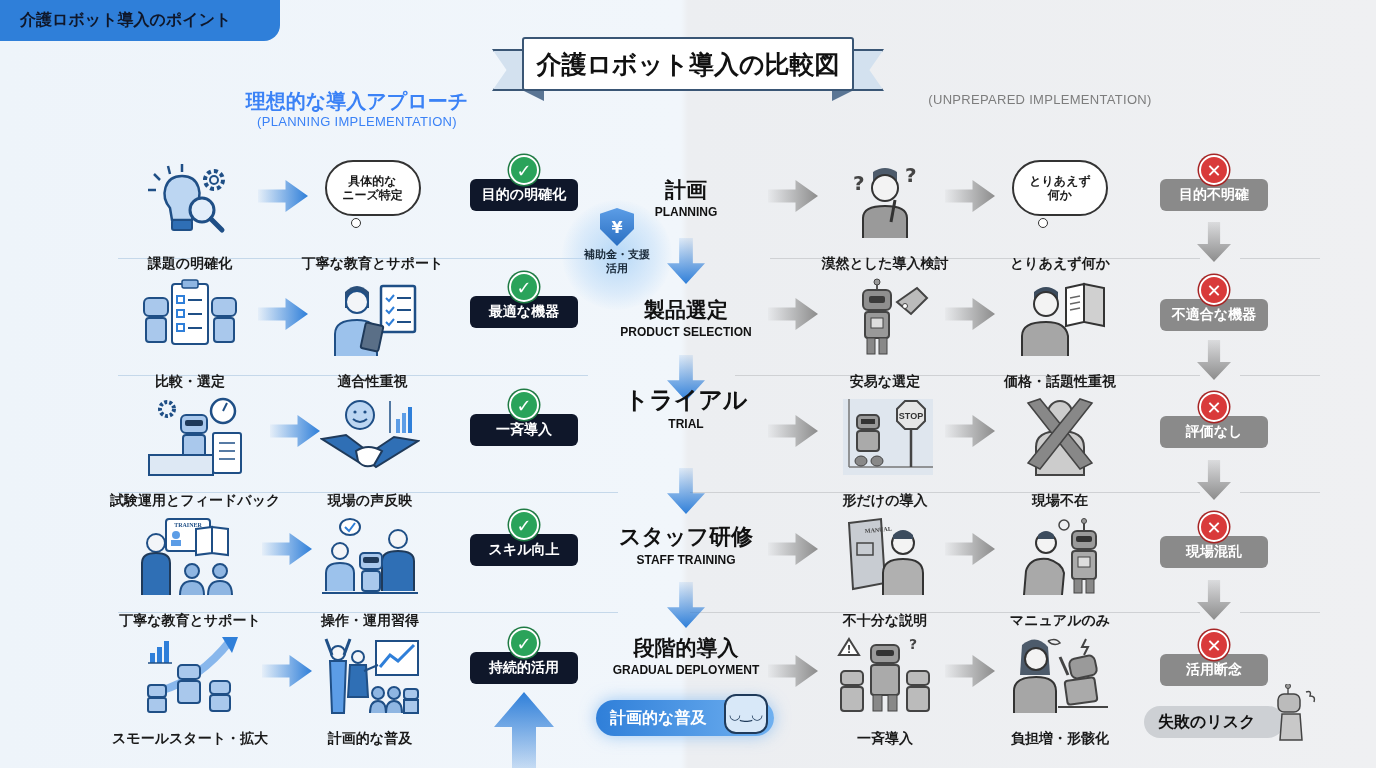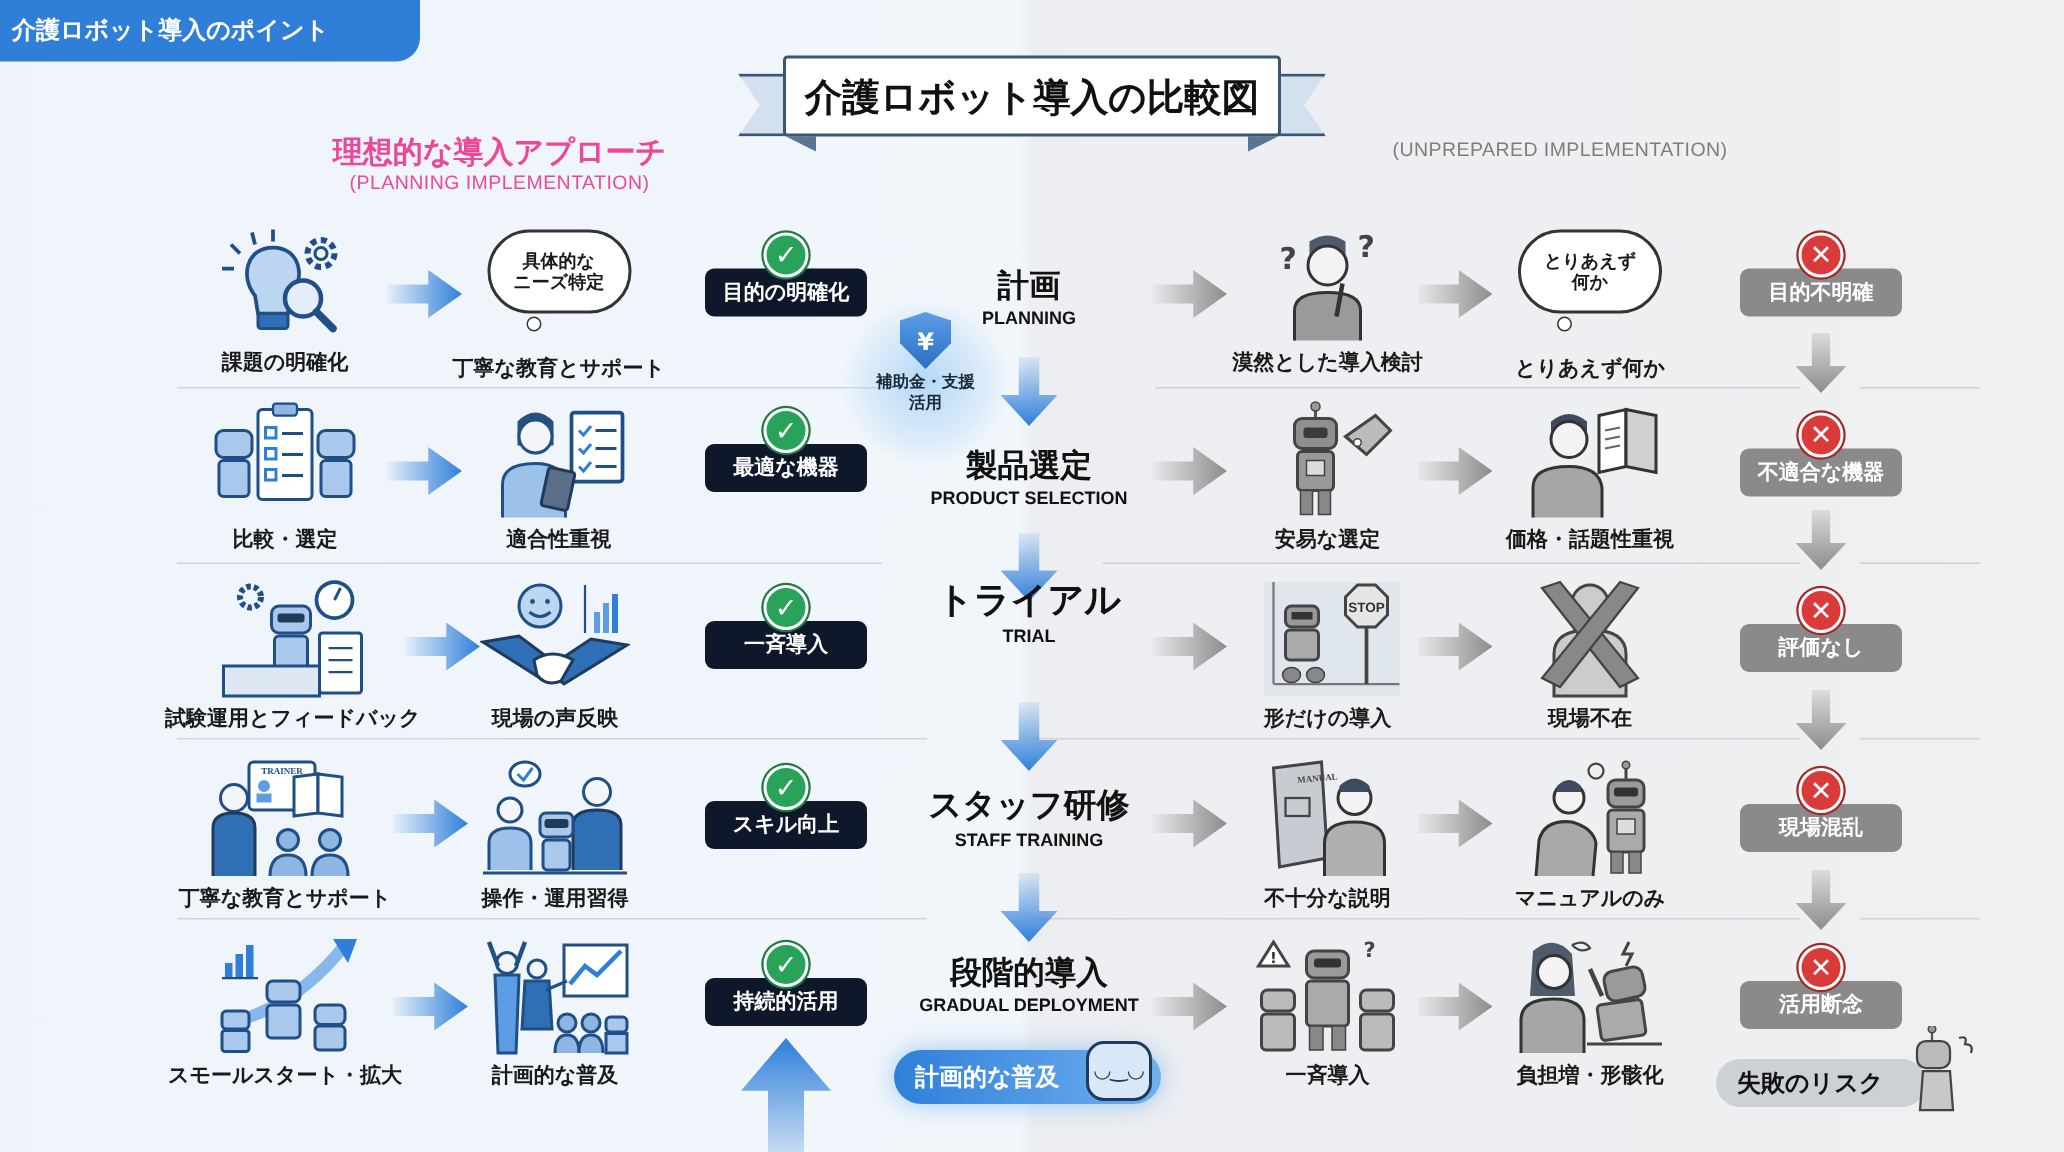--- a/index.html
+++ b/index.html
@@ -10,22 +10,22 @@
     position: relative;
     color: #1a1a1a;
   }
   .abs { position: absolute; }
 
   
   .corner-tag {
     left: 0; top: 0; width: 280px; height: 41px;
     background: #2f7fd9;
     border-bottom-right-radius: 16px;
-    color: #ffffff; font-weight: bold; font-size: 16px;
-    display: flex; align-items: center; padding-left: 8px;
+    color: #0f172a; font-weight: bold; font-size: 16px;
+    display: flex; align-items: center; padding-left: 20px;
   }
 
   
   .ribbon { left: 492px; top: 33px; width: 392px; height: 60px; }
   .ribbon .tail {
     position: absolute; top: 16px; width: 52px; height: 42px;
     background: #d3e1ef; border: 2px solid #3a5675;
   }
   .ribbon .tail.l { left: 0; clip-path: polygon(0 0, 100% 0, 100% 100%, 0 100%, 28% 50%); }
   .ribbon .tail.r { right: 0; clip-path: polygon(0 0, 100% 0, 72% 50%, 100% 100%, 0 100%); }
@@ -37,30 +37,30 @@
     position: absolute; left: 30px; top: 4px; width: 332px; height: 54px;
     background: #fff; border: 2px solid #3a5675; border-radius: 3px;
     display: flex; align-items: center; justify-content: center;
     font-size: 25px; font-weight: bold; color: #111;
   }
 
   
   .sec-title { text-align: center; line-height: 1.1; }
   .sec-title .jp { font-size: 20px; font-weight: bold; }
   .sec-title .en { font-size: 13px; font-family: "Liberation Sans", sans-serif; margin-top: 3px; letter-spacing: 0.3px; }
-  .sec-left { left: 188px; top: 90px; width: 290px; color: #ec4899; }
+  .sec-left { left: 212px; top: 90px; width: 290px; color: #3b82f6; }
   .sec-right { left: 900px; top: 90px; width: 280px; color: #7d7d7d; }
 
   
   .sep { height: 1px; background: #c5d8ea; }
   .sep.grey { background: #cfd1d4; }
 
   
   .cell { text-align: center; }
-  .cell .ico { margin: 4px auto; width: 100px; height: 80px; position: relative; }
+  .cell .ico { margin: 15px auto; width: 100px; height: 80px; position: relative; }
   .cell .lbl { font-size: 14px; font-weight: bold; color: #1a1a1a; margin-top: 3px; white-space: nowrap; }
 
   .arrow-blue {
     width: 50px; height: 32px;
     background: linear-gradient(90deg, rgba(47,127,217,0.05), #2f7fd9);
     clip-path: polygon(0 30%, 55% 30%, 55% 0, 100% 50%, 55% 100%, 55% 70%, 0 70%);
   }
   .arrow-grey {
     width: 50px; height: 32px;
     background: linear-gradient(90deg, rgba(140,140,140,0.05), #8c8c8c);

